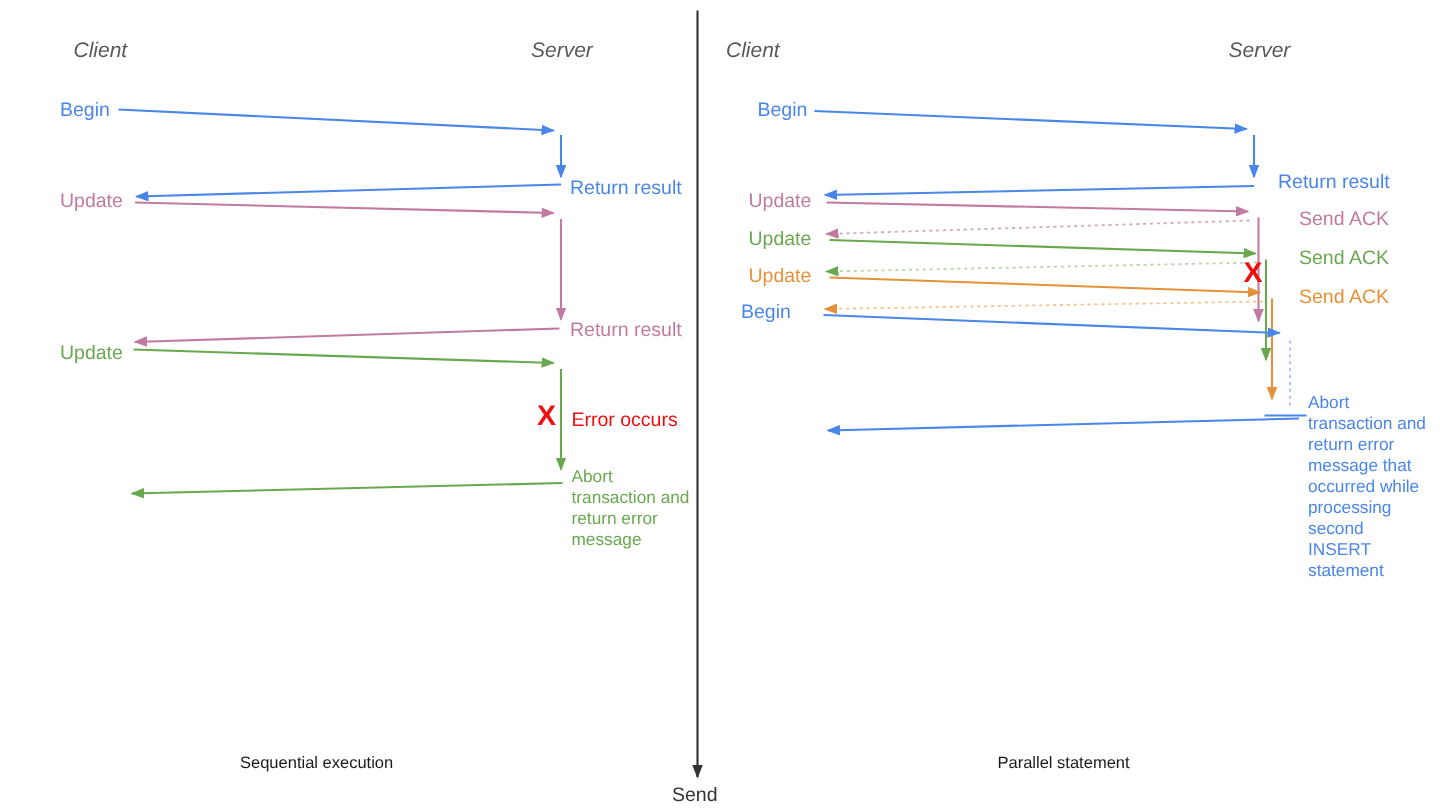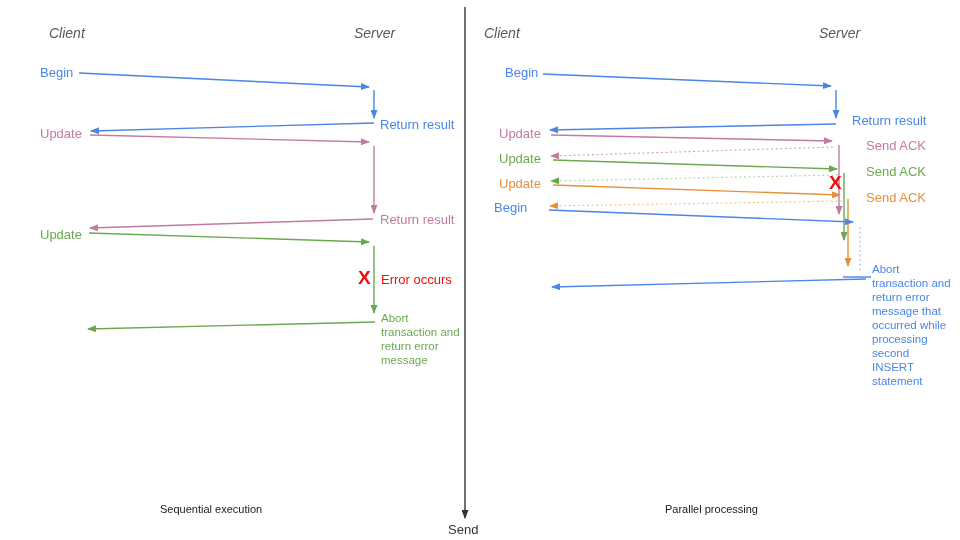--- a/index.html
+++ b/index.html
@@ -103,17 +103,17 @@
   <div class="lbl t-blue" style="left:852px;top:114px">Return result</div>
   <div class="lbl t-pink" style="left:499px;top:127px">Update</div>
   <div class="lbl t-pink" style="left:866px;top:139px">Send ACK</div>
   <div class="lbl t-green" style="left:499px;top:152px">Update</div>
   <div class="lbl t-green" style="left:866px;top:165px">Send ACK</div>
   <div class="lbl t-orange" style="left:499px;top:177px">Update</div>
   <div class="lbl t-orange" style="left:866px;top:191px">Send ACK</div>
   <div class="lbl t-blue" style="left:494px;top:201px">Begin</div>
   <div class="lbl xmark" style="left:829px;top:173px">X</div>
   <div class="lbl t-blue wrapblock" style="left:872px;top:262px;width:80px">Abort transaction and return error message that occurred while processing second INSERT statement</div>
-  <div class="lbl cap" style="left:665px;top:503px">Parallel processing</div>
+  <div class="lbl cap" style="left:665px;top:503px">Parallel statement</div>
 
   <div class="lbl axis-lbl" style="left:448px;top:523px">Send</div>
 
 </div>
 
 </body></html>

